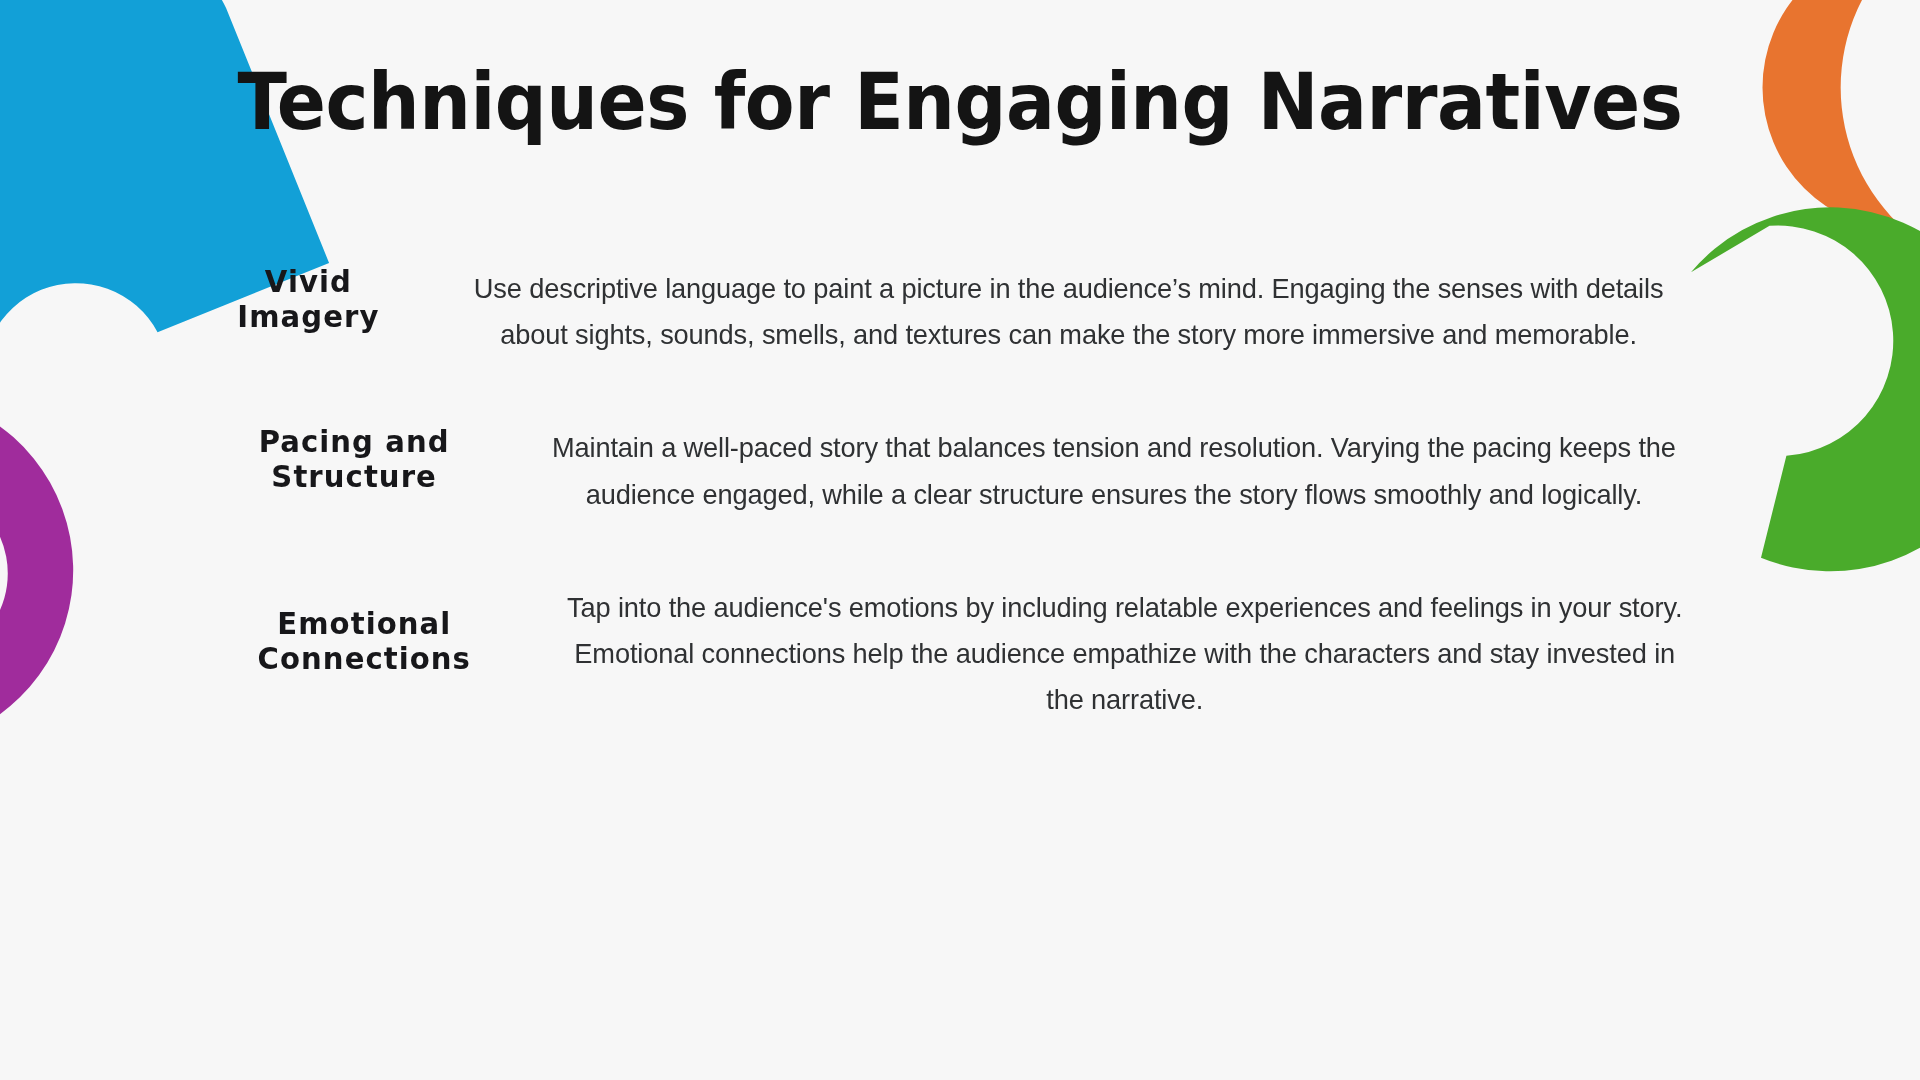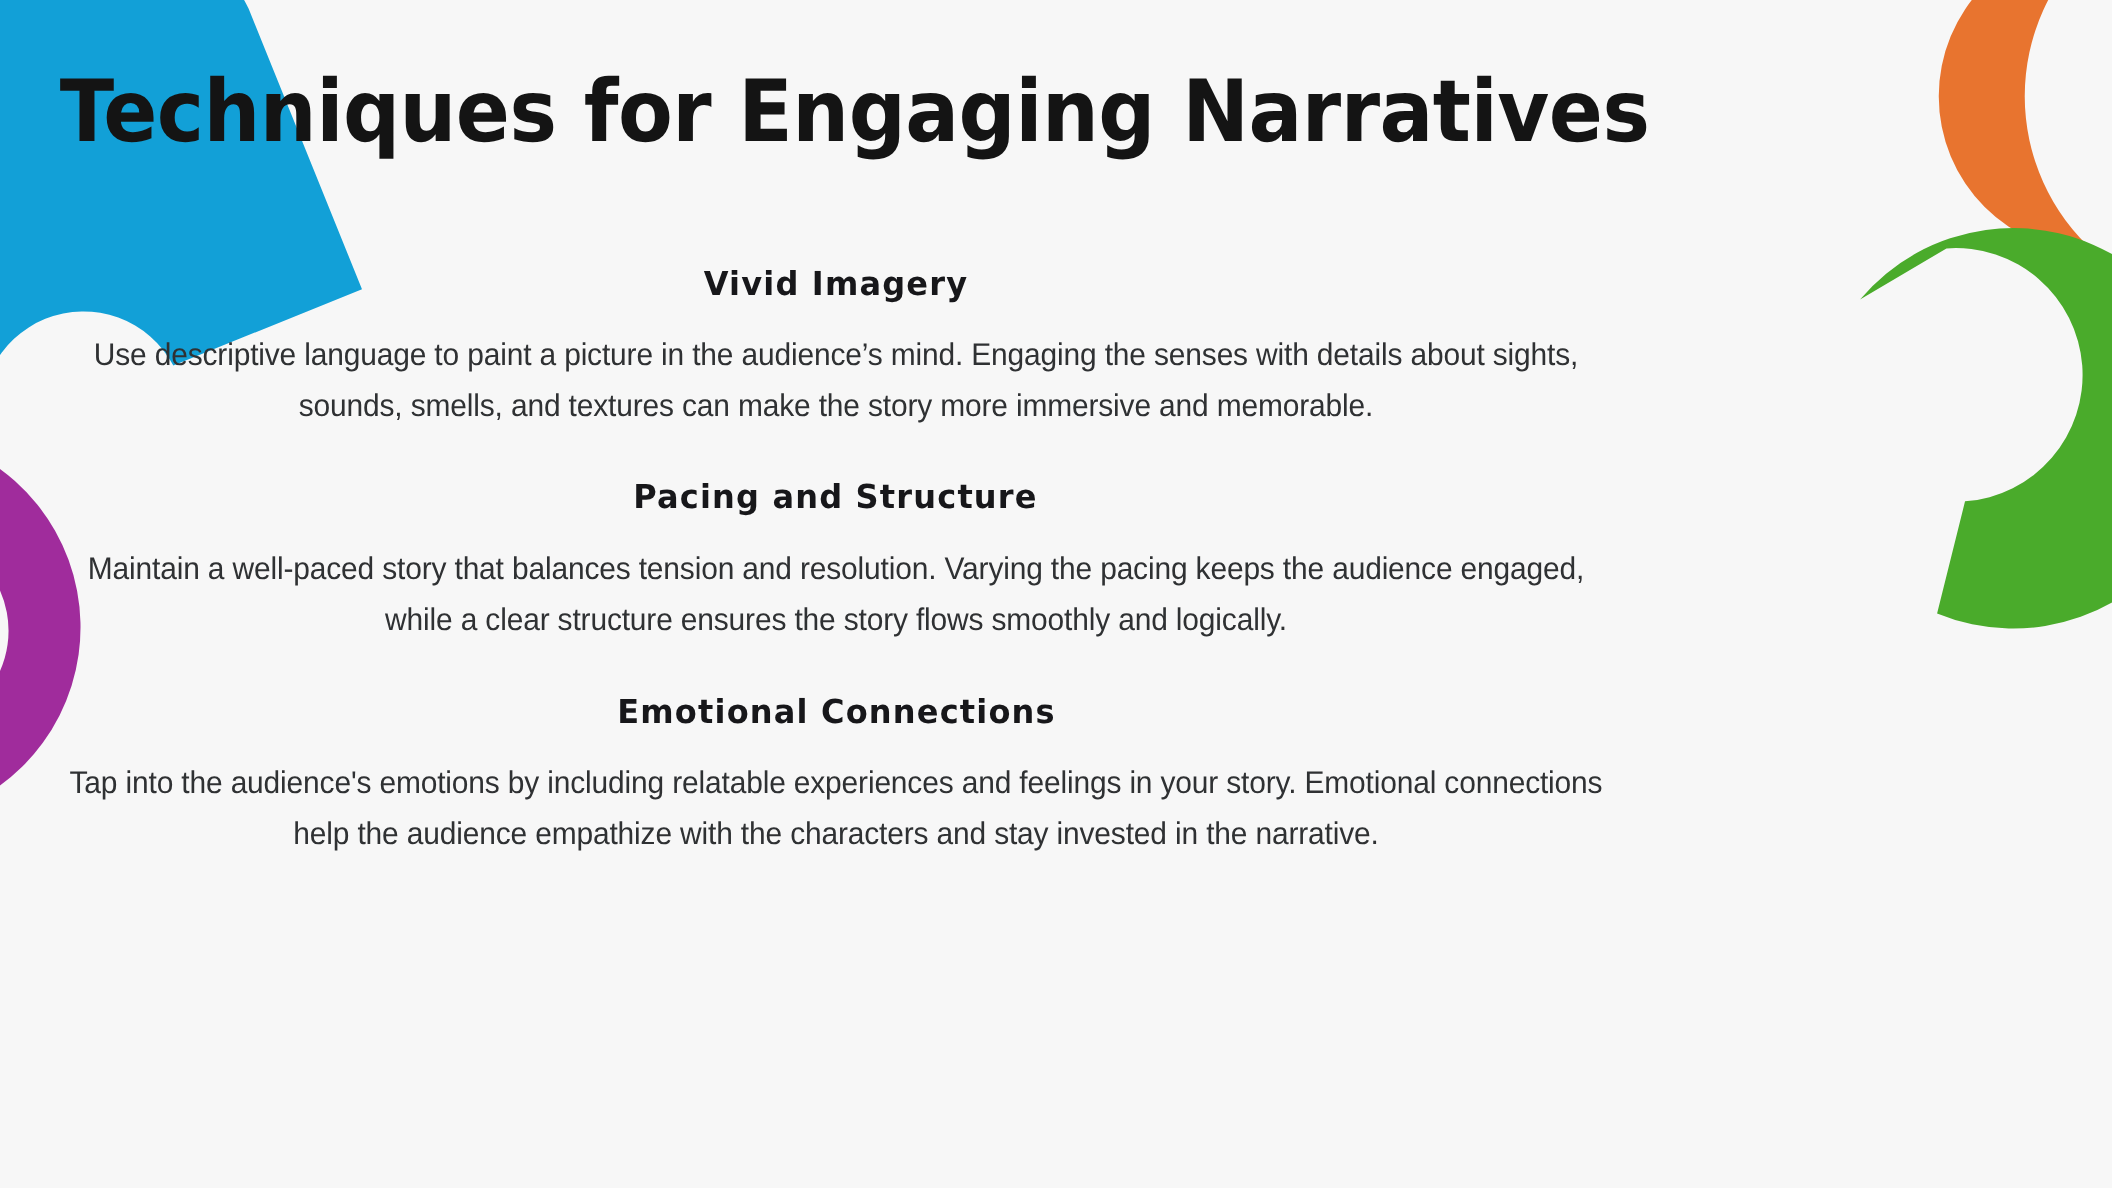--- a/index.html
+++ b/index.html
@@ -27,21 +27,21 @@
   }
 
   
   #slide {
     position:relative;
     z-index:2;
     width:1920px;
     height:1080px;
     display:flex;
     flex-direction:column;
-    align-items:flex-start;
+    align-items:center;
   }
 
   #page-title {
     margin-top:62px;
     font-family:"DejaVu Sans", sans-serif;
     font-weight:bold;
     font-size:78px;
     line-height:1.04;
     letter-spacing:-0.5px;
     color:#141414;
@@ -55,21 +55,21 @@
     width:1520px;
     margin-top:98px;
     display:flex;
     flex-direction:column;
     align-items:center;
   }
 
   .section {
     width:100%;
     display:flex;
-    flex-direction:column;
+    flex-direction:row;
     align-items:center;
   }
 
   .section + .section { margin-top:43px; }
 
   .section-heading {
     font-family:"DejaVu Sans", sans-serif;
     font-weight:bold;
     font-size:30px;
     letter-spacing:1.1px;

